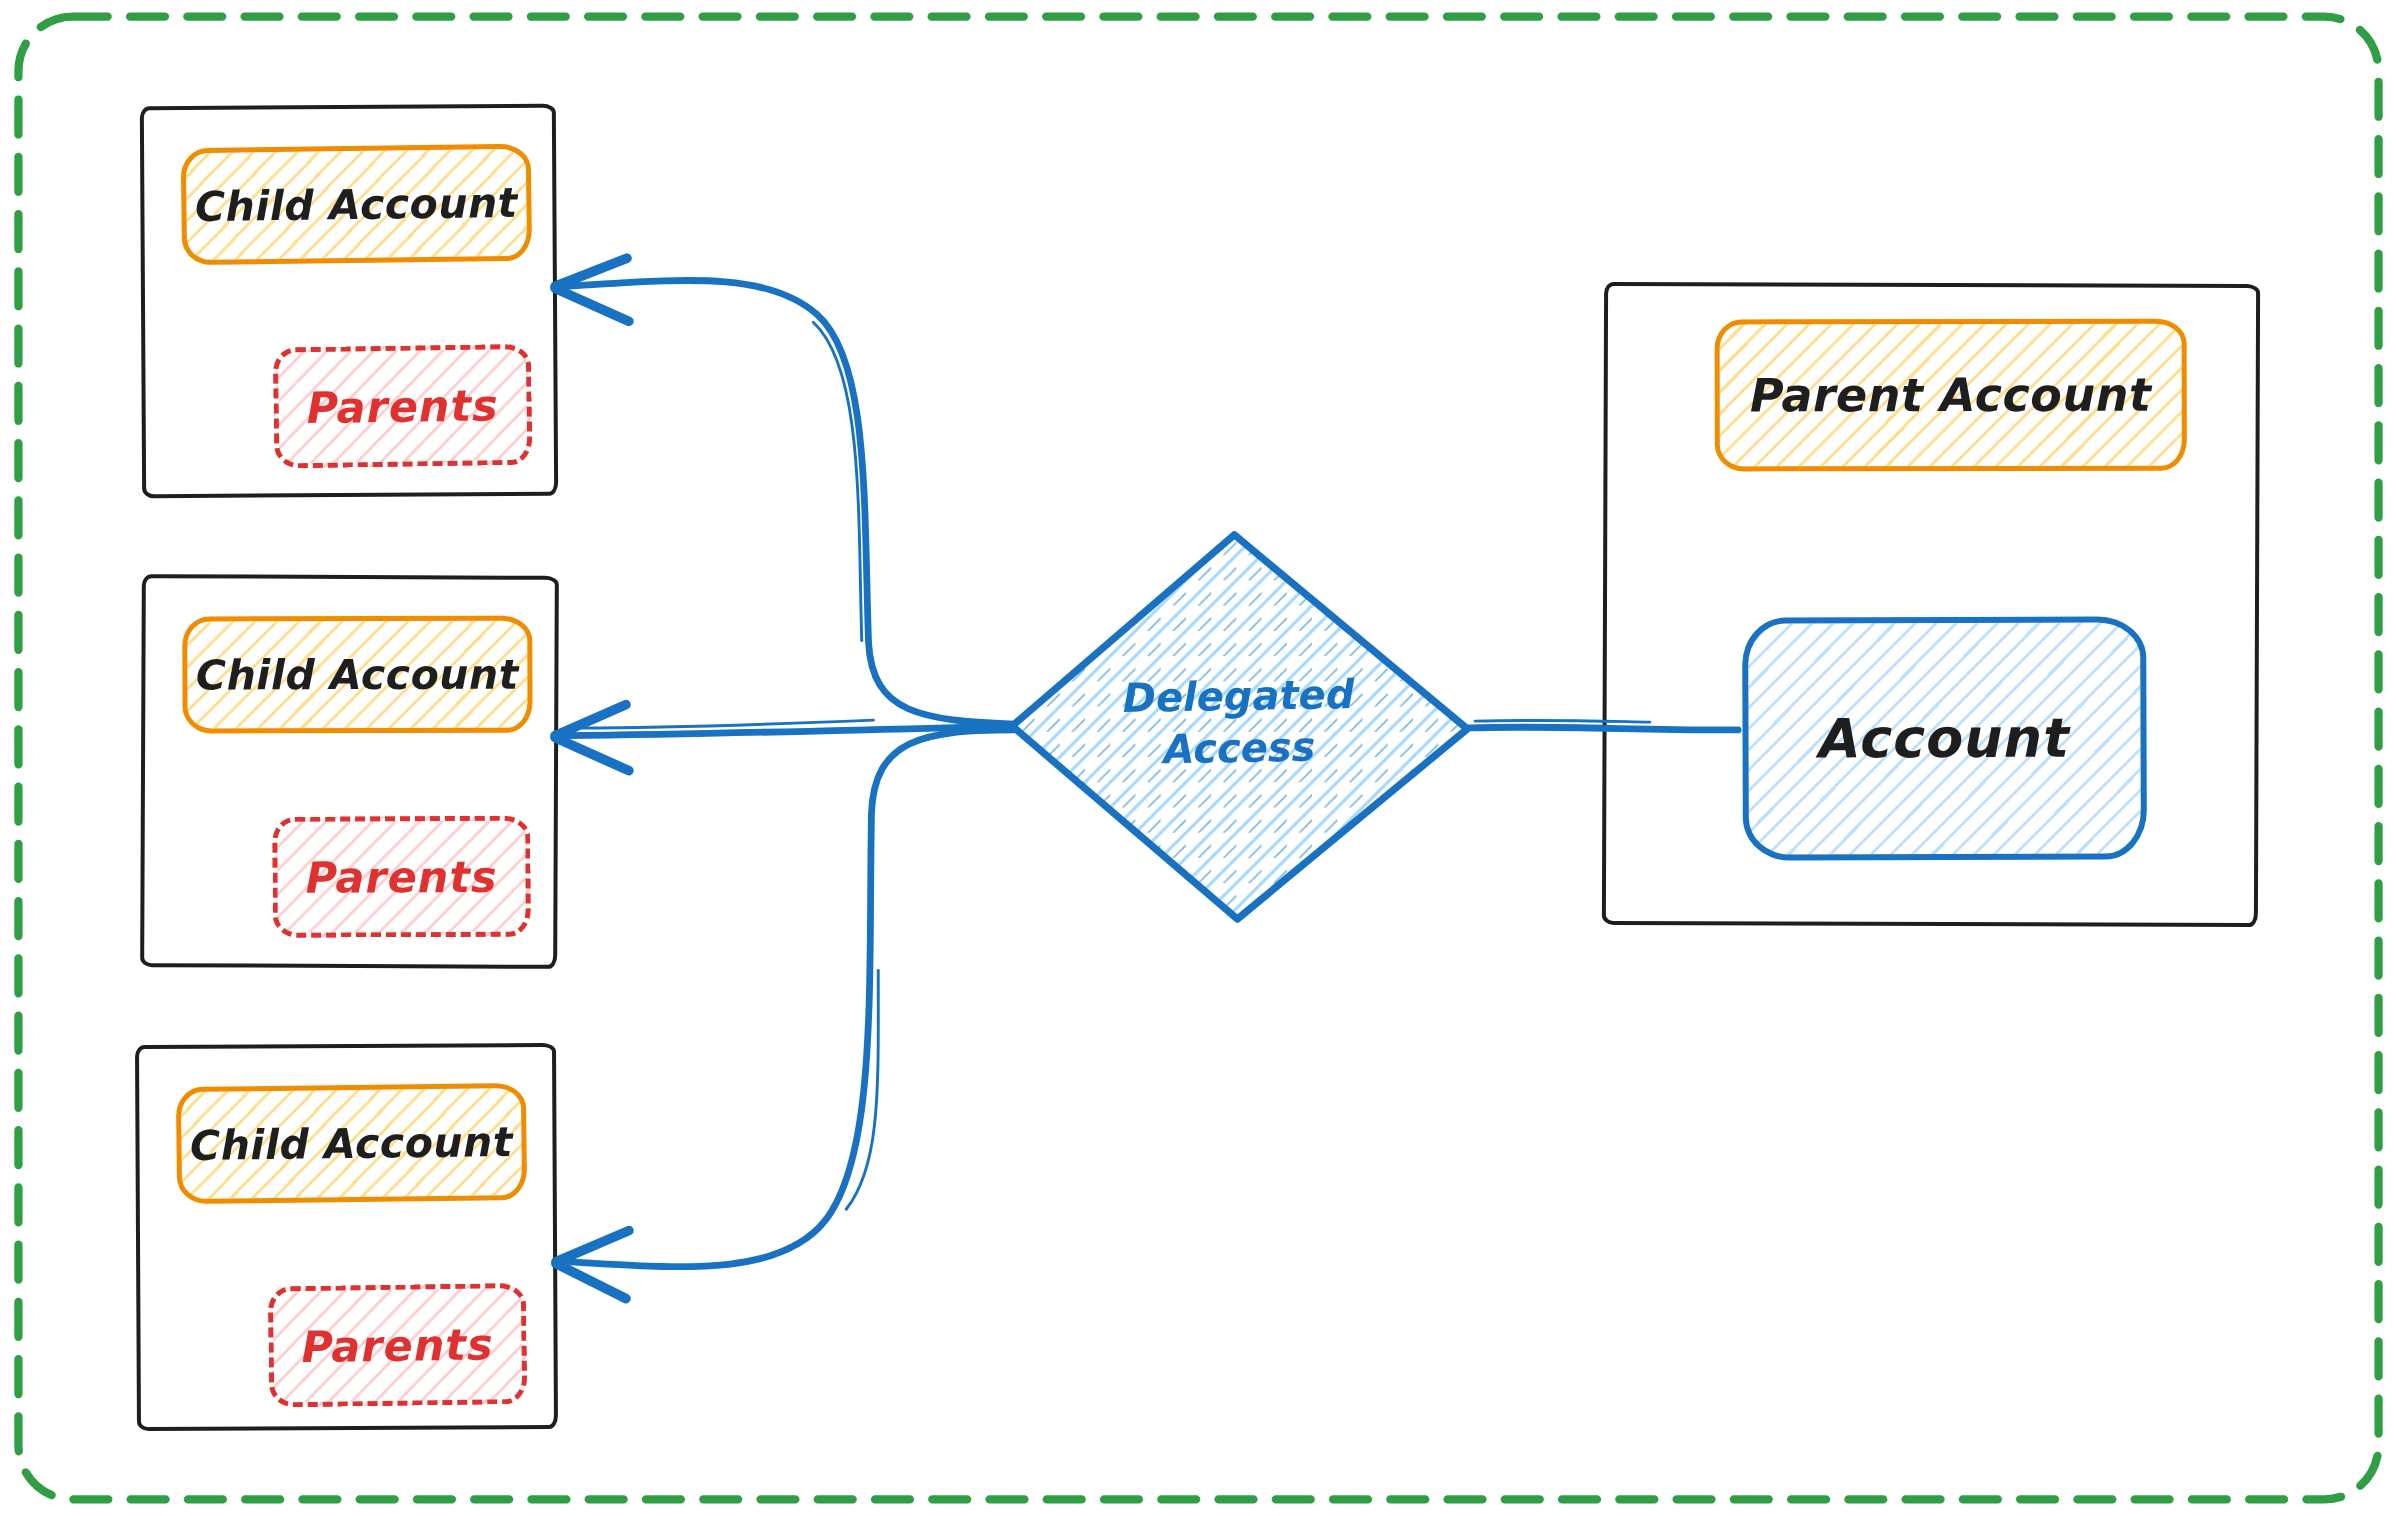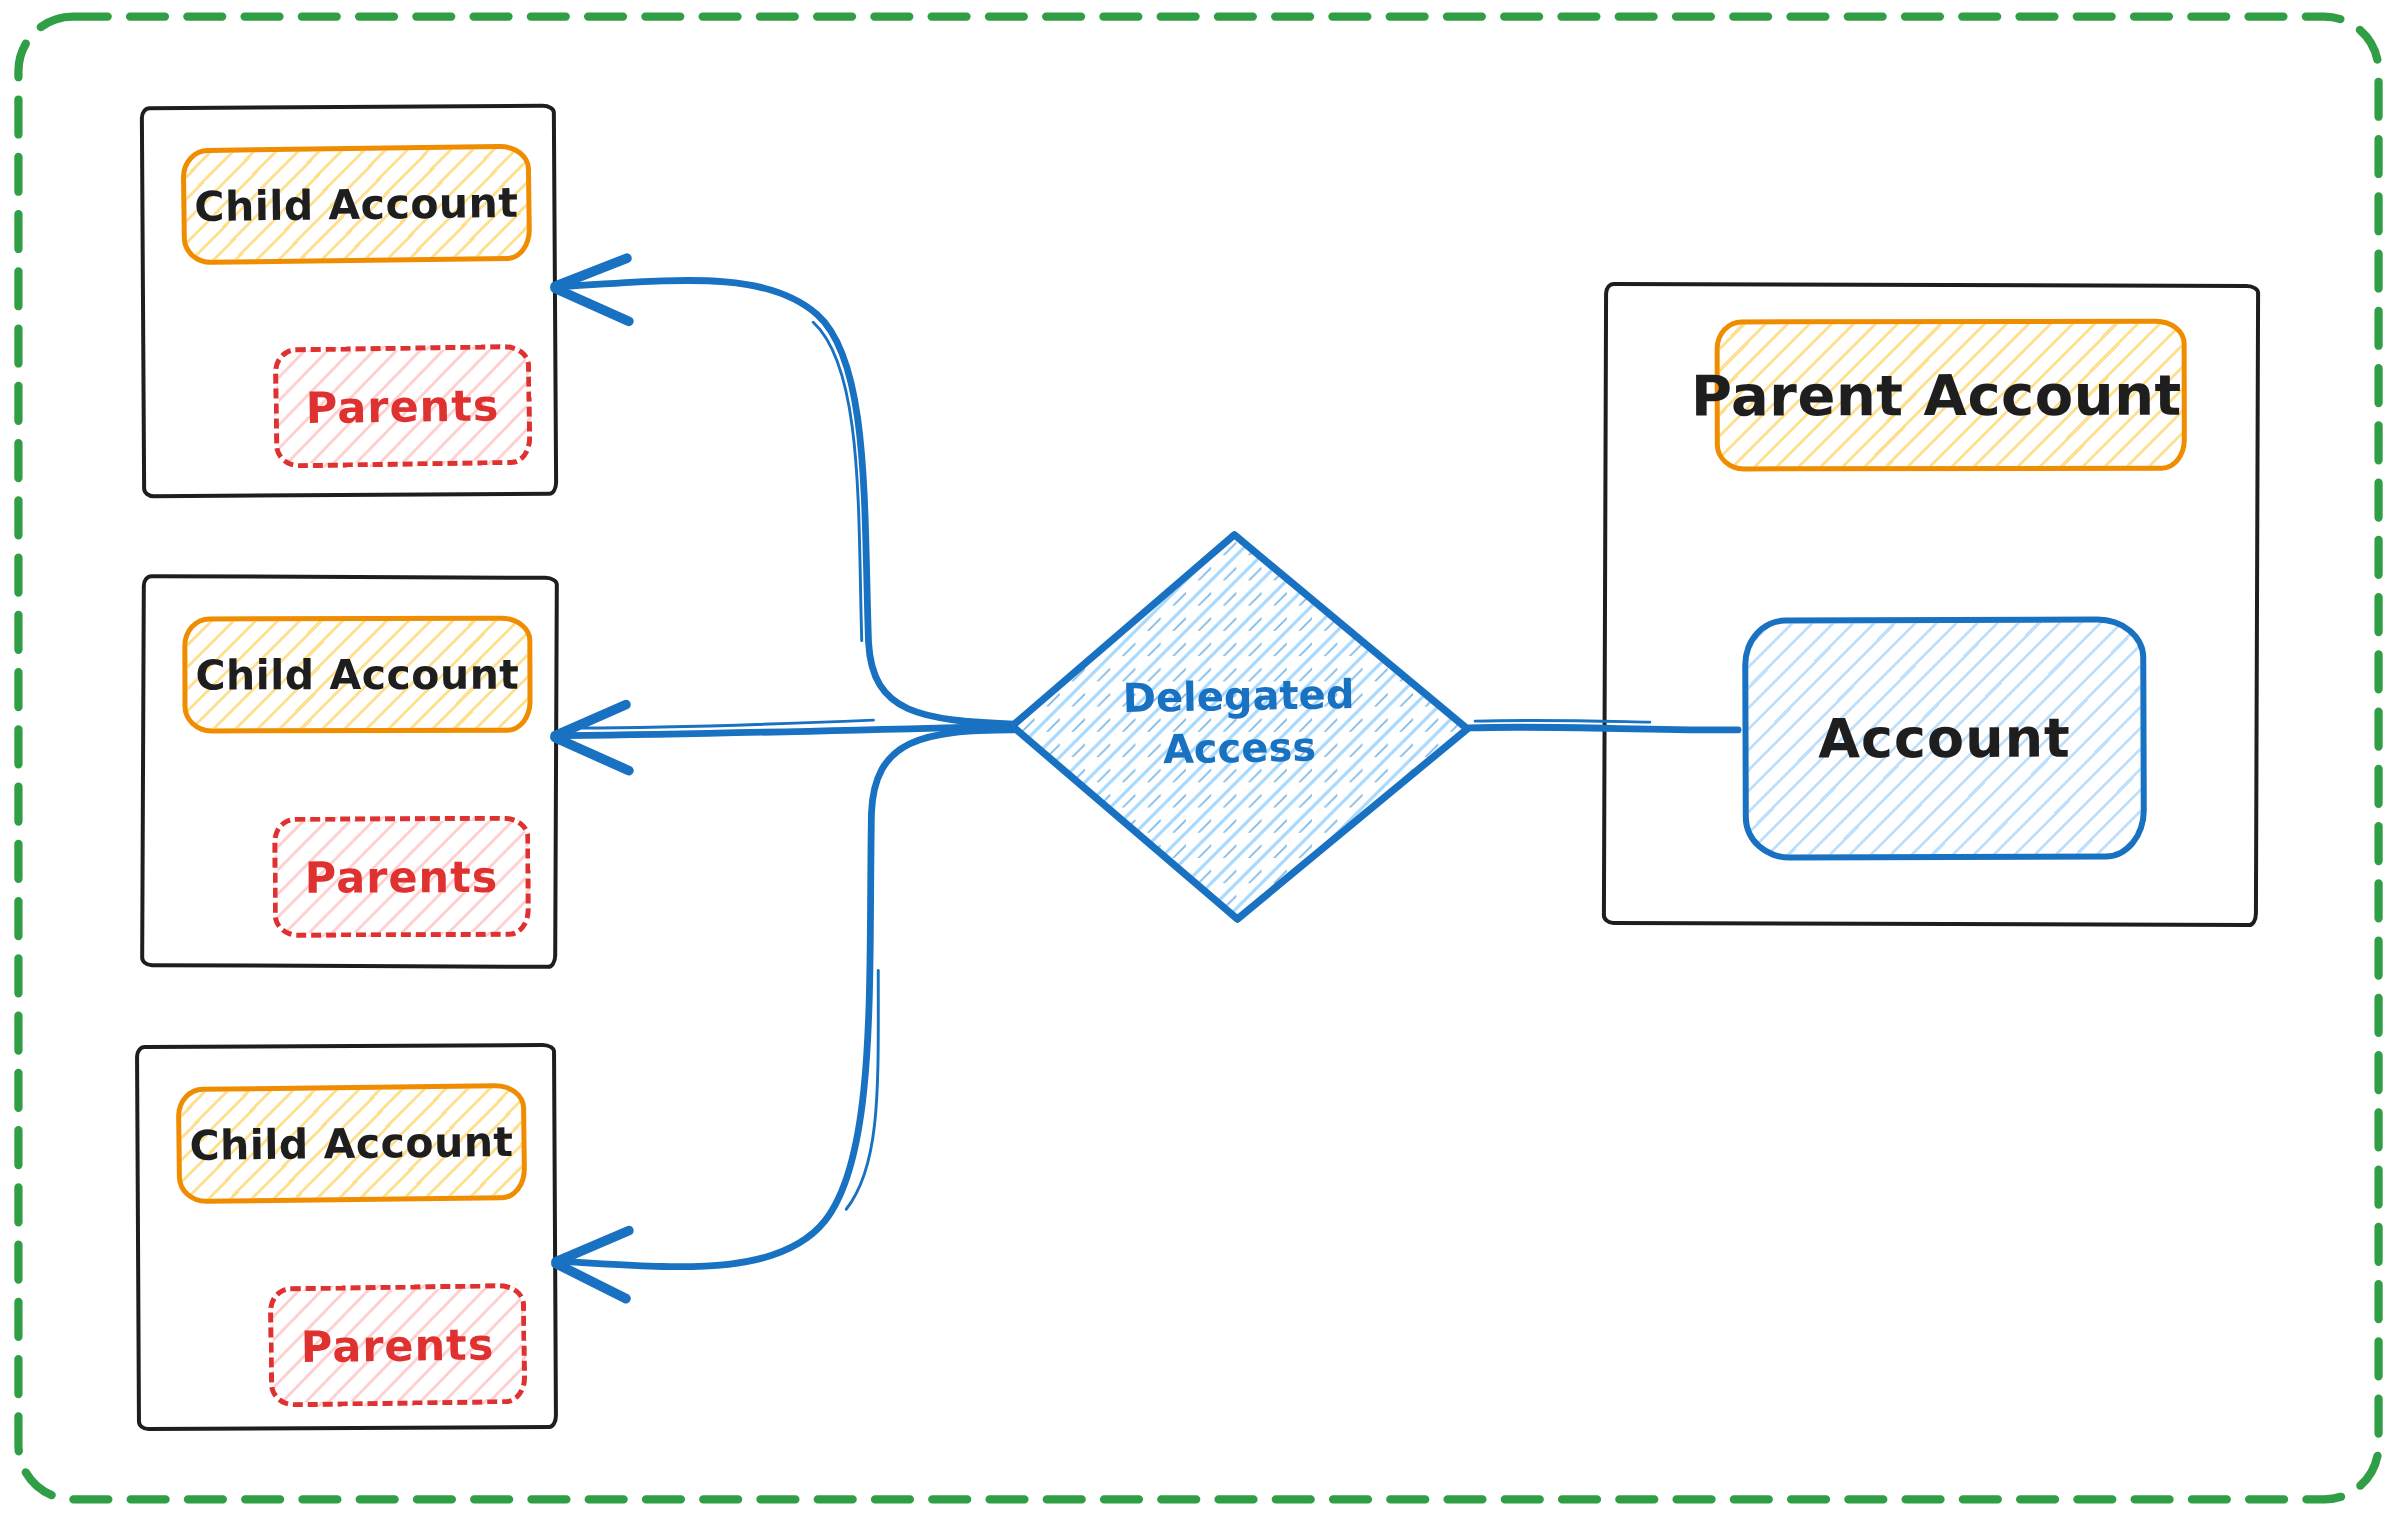--- a/index.html
+++ b/index.html
@@ -2,20 +2,21 @@
 <html><head>
 <meta charset="utf-8">
 <style>
   html,body{margin:0;padding:0;background:#ffffff;}
   .board{
     position:relative;
     width:2397px;height:1517px;
     background:#ffffff;
     overflow:hidden;
     font-family:"DejaVu Sans", sans-serif;
+    font-style:italic;
   }
   
   .sketchbox{
     position:absolute;
     background:#ffffff;
     border:4.9px solid #1e1e1e;
     border-radius:9.7px 13.6px 8.7px 11.6px / 11.6px 8.7px 13.6px 9.7px;
     z-index:2;
   }
   .childbox1{left:141px;top:105px;width:408px;height:384px;transform:rotate(-0.35deg);}
@@ -30,21 +31,21 @@
     border-radius:27px 31px 25px 29px / 29px 25px 31px 27px;
     background:
       repeating-linear-gradient(135deg, rgba(255,205,73,0.62) 0 2.9px, transparent 2.9px 15.5px),
       #ffffff;
     color:#1e1e1e;
     font-weight:bold;
     letter-spacing:0.5px;
     white-space:nowrap;
   }
   .child-label{left:37px;top:37px;width:340px;height:107px;font-size:41px;transform:rotate(-0.4deg);}
-  .parent-label{left:107px;top:32px;width:462px;height:142px;font-size:56px;transform:rotate(-0.3deg);justify-content:flex-end;}
+  .parent-label{left:107px;top:32px;width:462px;height:142px;font-size:46px;transform:rotate(-0.3deg);}
 
   .parentsbox{
     position:absolute;
     left:128px;top:237px;width:248px;height:111px;
     display:flex;align-items:center;justify-content:center;
     border:5.8px dashed #e03131;
     border-radius:23px 27px 21.3px 25px / 25px 21.3px 27px 23px;
     background:
       repeating-linear-gradient(135deg, rgba(255,139,139,0.42) 0 2.9px, transparent 2.9px 16.5px),
       #ffffff;

